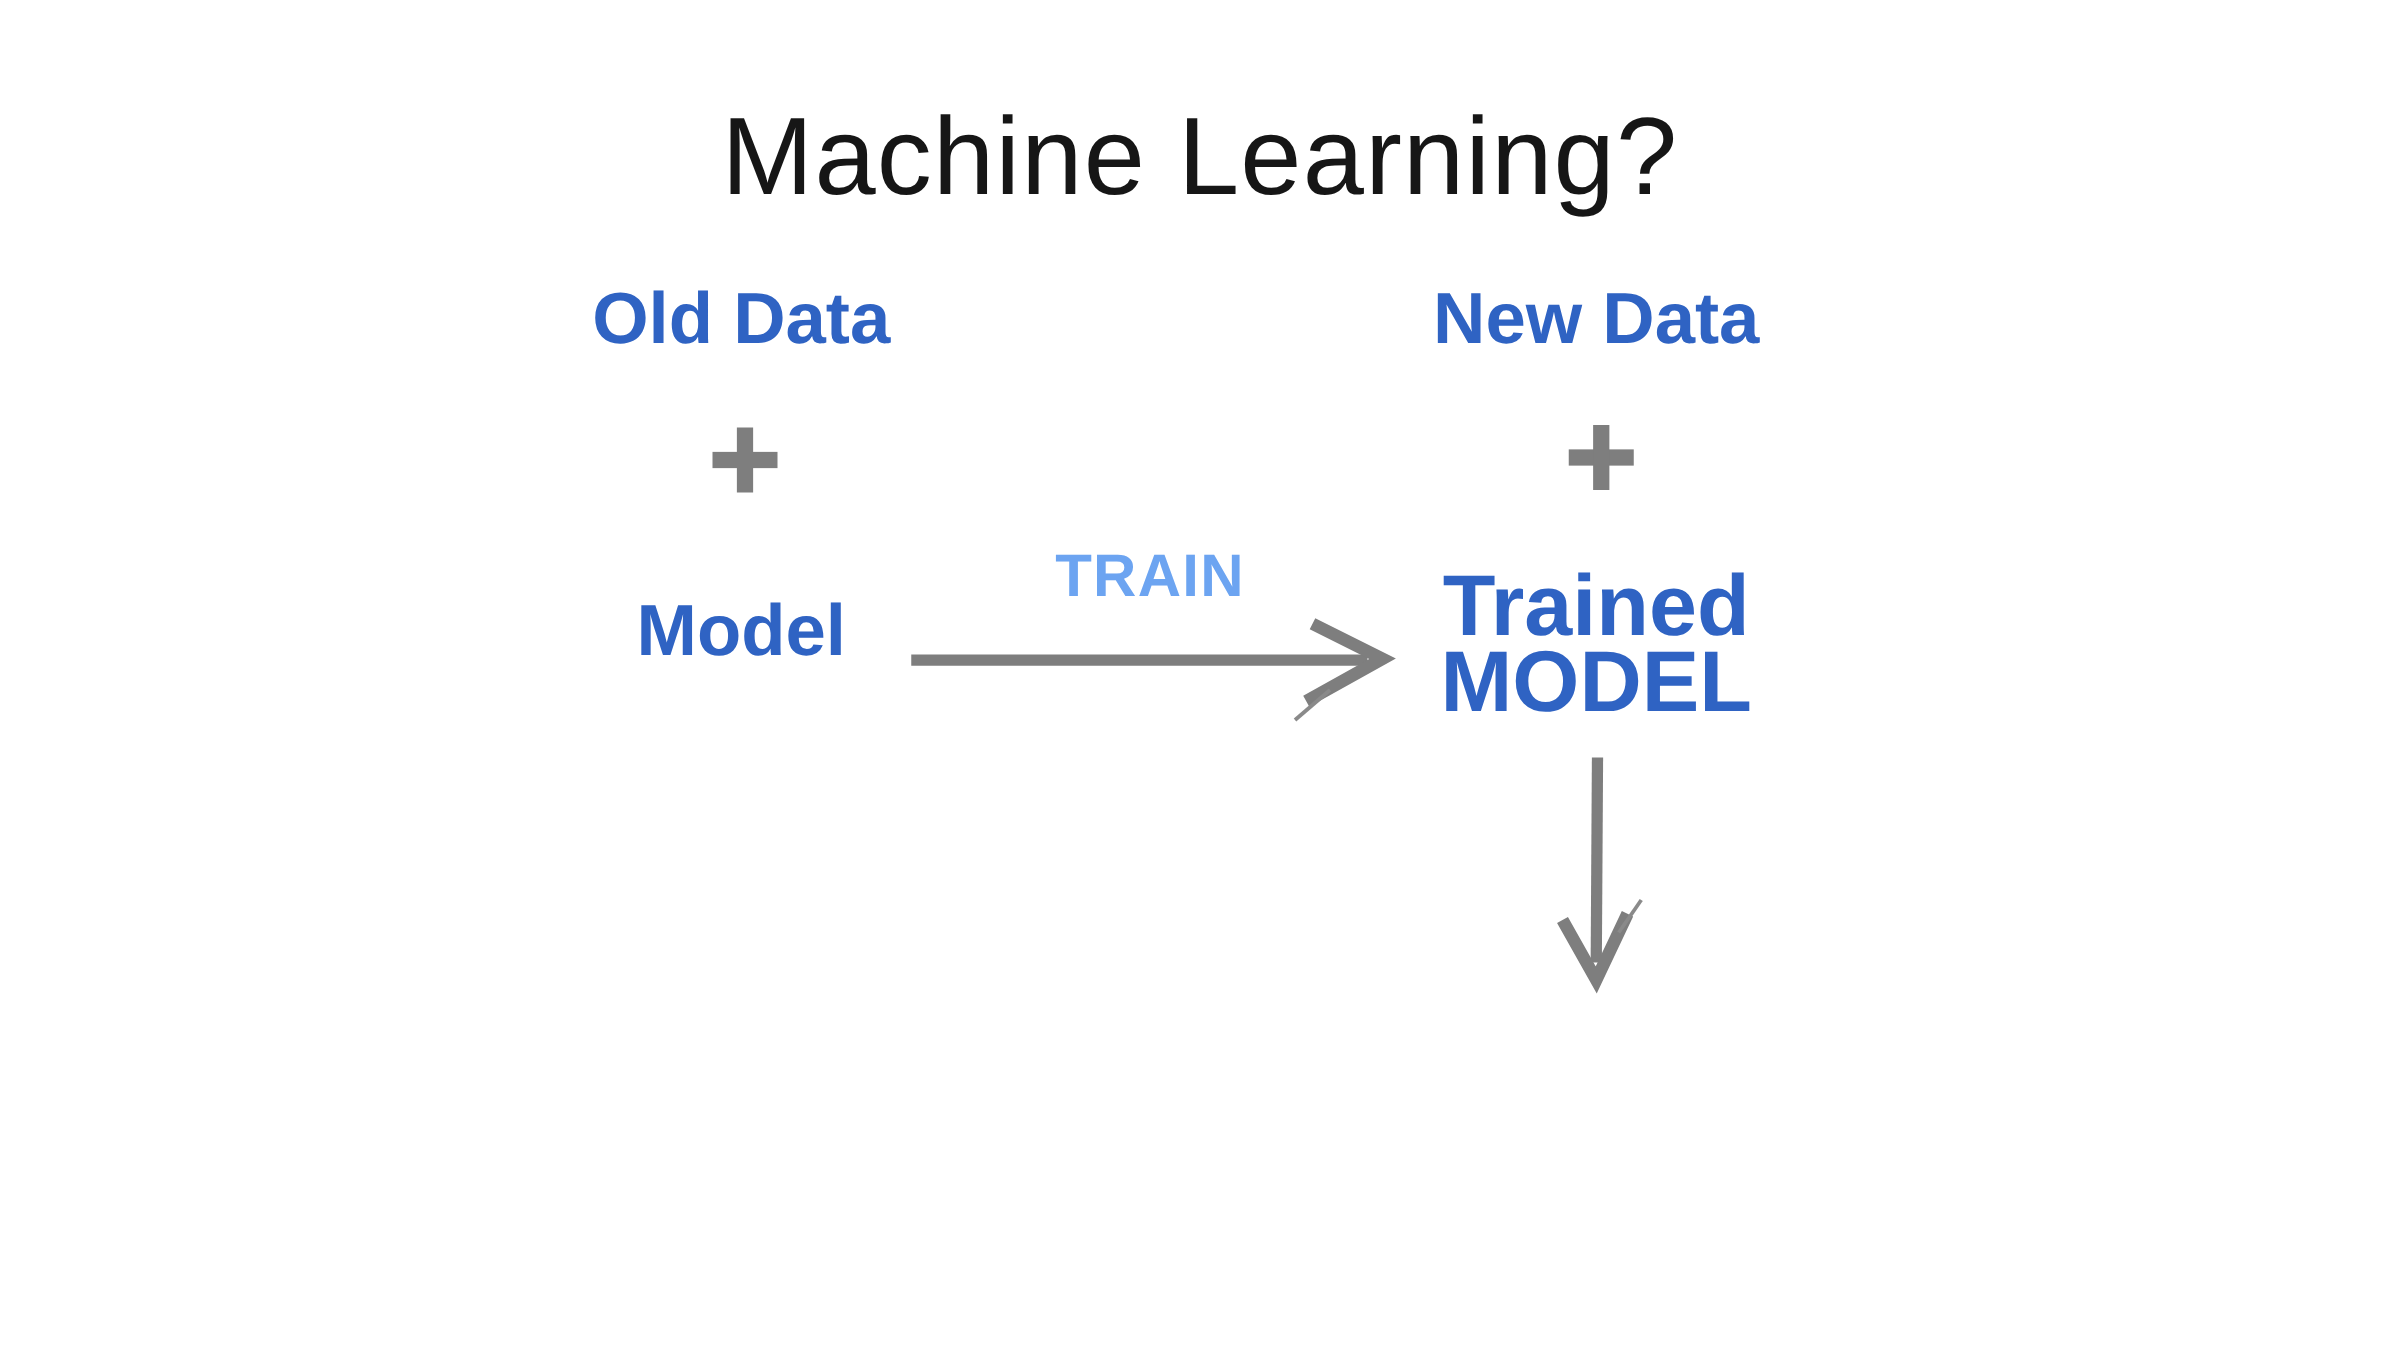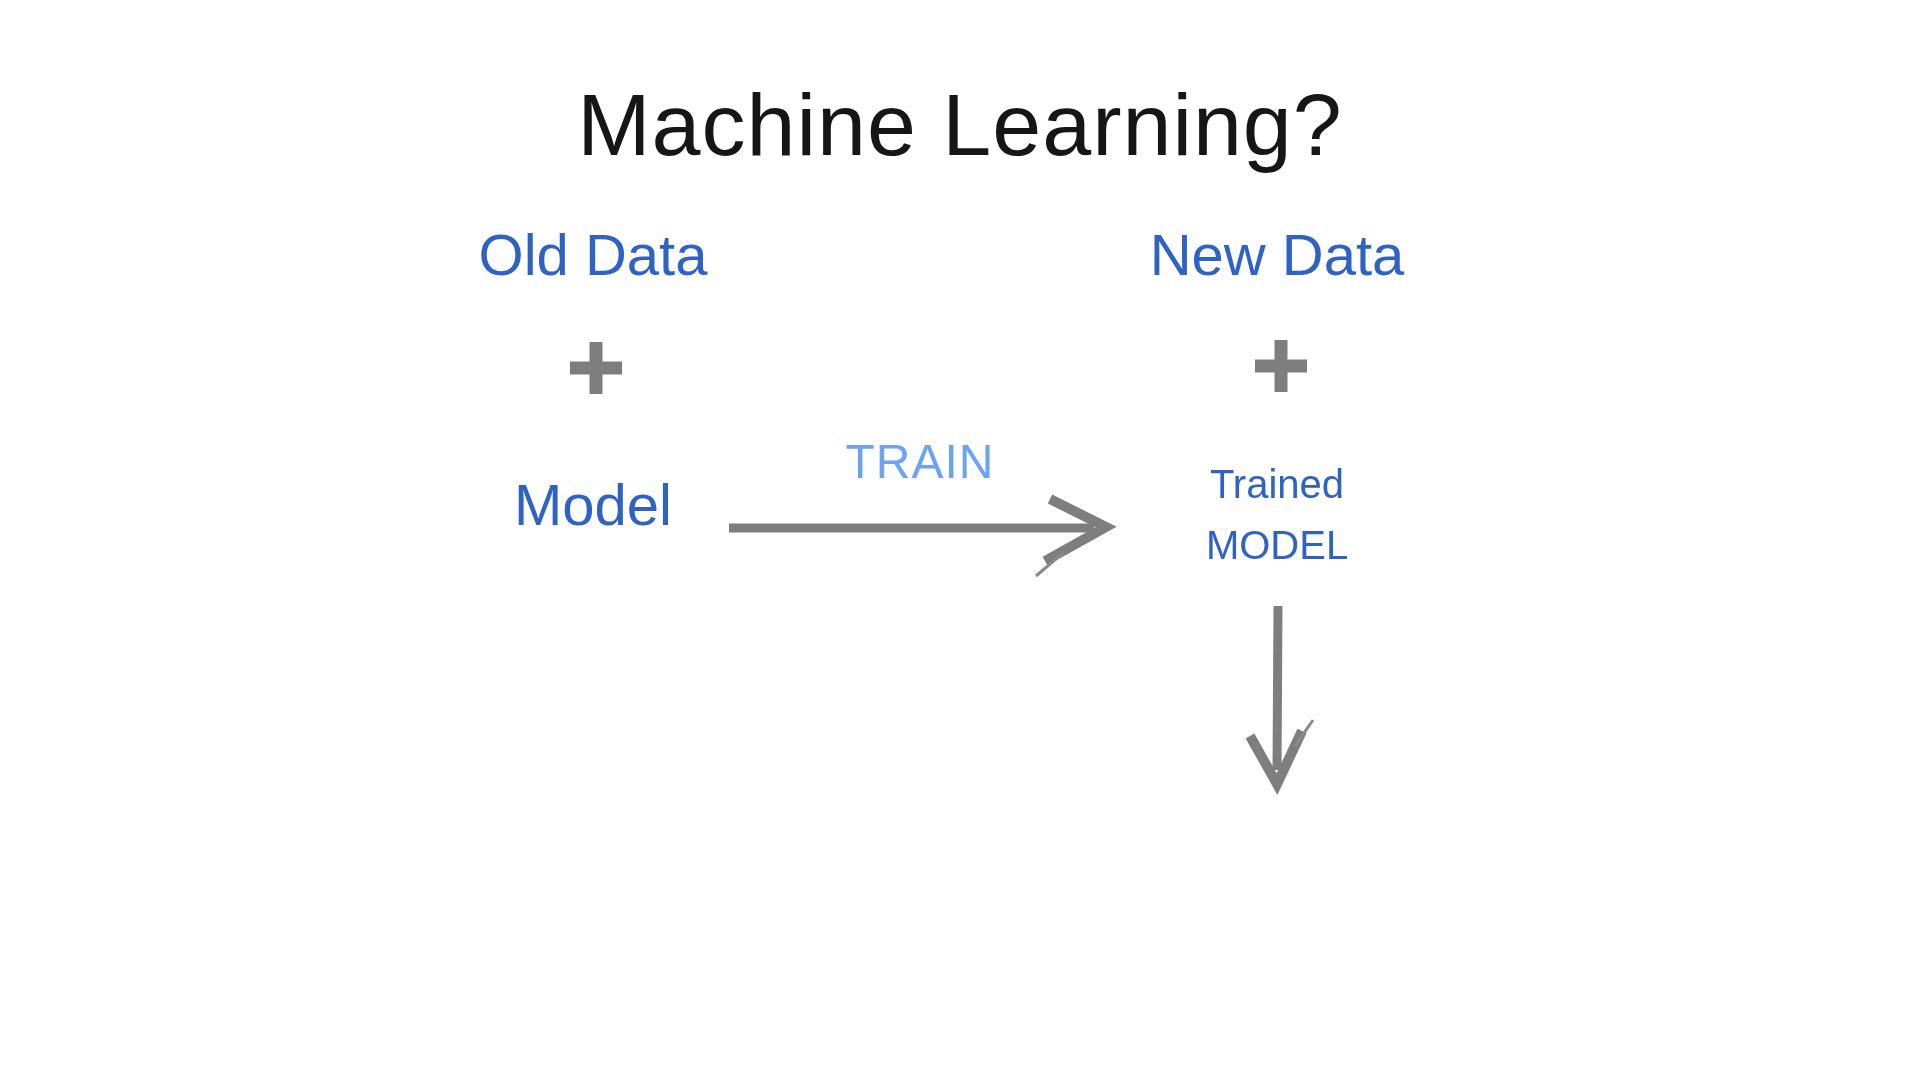--- a/index.html
+++ b/index.html
@@ -13,38 +13,39 @@
     height: 1080px;
     background: #ffffff;
     overflow: hidden;
     font-family: "Liberation Sans", "DejaVu Sans", sans-serif;
   }
   .label {
     position: absolute;
     text-align: center;
     line-height: 1.15;
     white-space: nowrap;
+    font-weight: bold;
   }
   .title {
     top: 34px;
     left: 0;
     width: 1920px;
     font-size: 88px;
     font-weight: 500;
     letter-spacing: 1px;
     color: #161616;
     margin-top: 40px;
   }
   .blue       { color: #2f63c3; }
   .lightblue  { color: #6ca4f1; }
 
   .old-data   { top: 222px; left: 393px;  width: 400px; font-size: 58px; }
   .new-data   { top: 222px; left: 1077px; width: 400px; font-size: 58px; }
   .model      { top: 472px; left: 393px;  width: 400px; font-size: 58px; }
-  .trained    { top: 454px; left: 1077px; width: 400px; font-size: 40px; line-height: 61px; white-space: normal; }
+  .trained    { top: 454px; left: 1077px; width: 400px; font-size: 69px; line-height: 61px; white-space: normal; }
   .train-label{ top: 434px; left: 770px;  width: 300px; font-size: 48px; letter-spacing: 1px; }
   .predictions{ top: 795px; left: 1028px; width: 500px; font-size: 54px; }
 
   
   .plus-icon {
     position: absolute;
     width: 52px;
     height: 52px;
   }
   .plus-icon::before {

